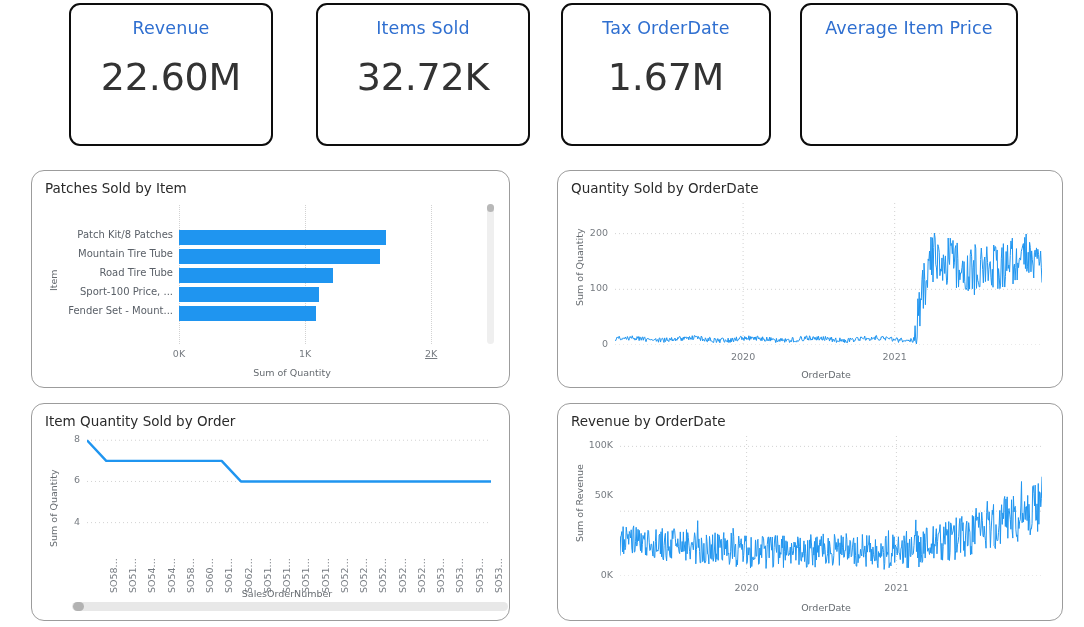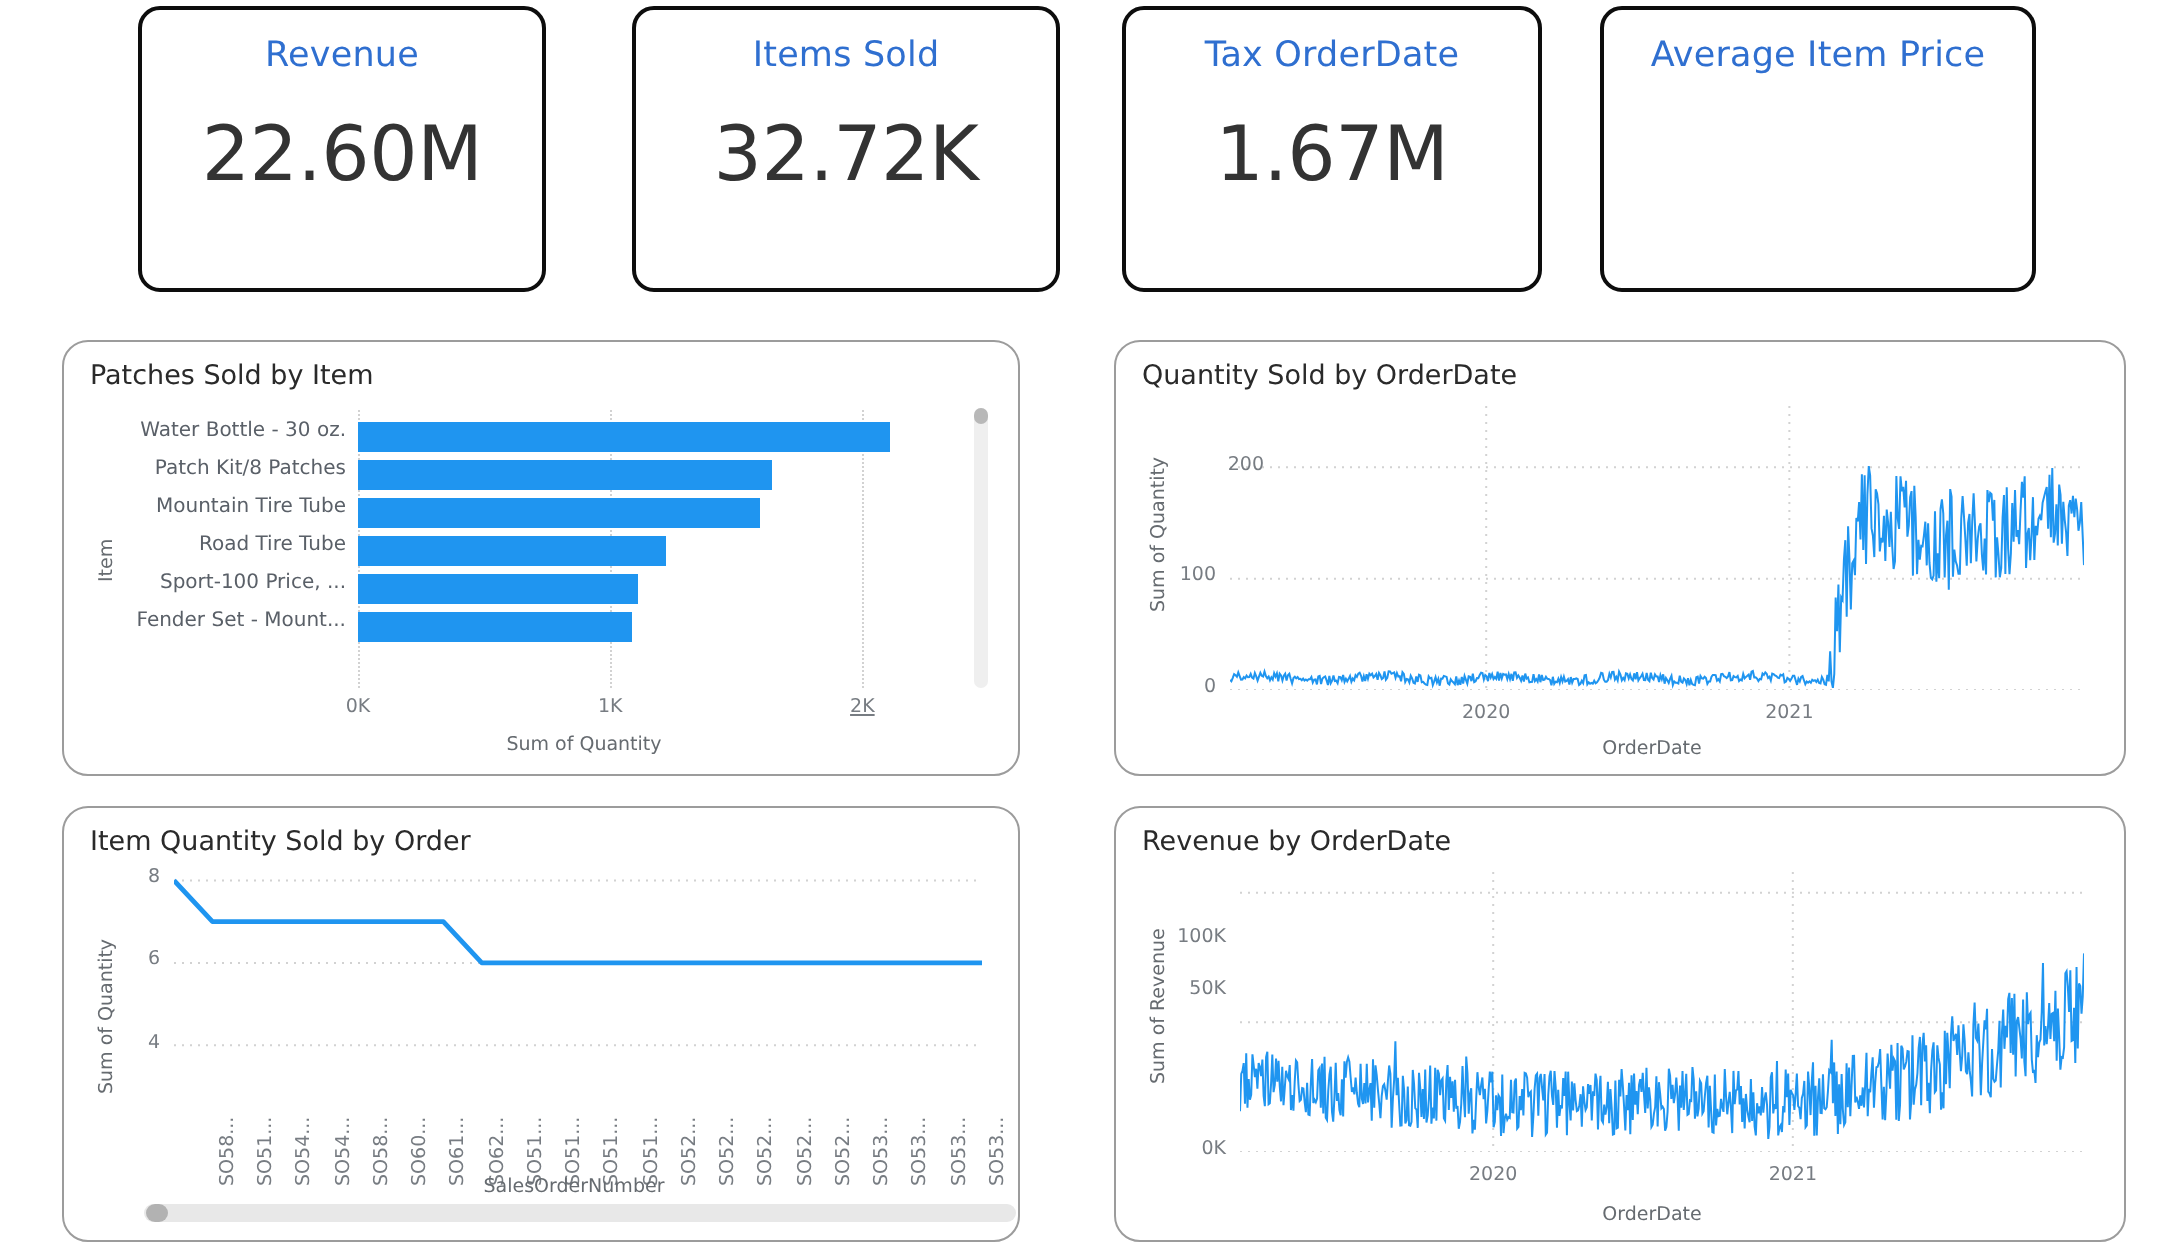--- a/index.html
+++ b/index.html
@@ -133,24 +133,20 @@
 
     <div class="axis-label vert" style="left:16px; top:120px;">Item</div>
 
     <div class="plot" id="barPlot" style="left:147px; top:38px; width:290px; height:133px;">
         <div class="gridline-v" style="left: 0px; top: -4px; height: 139px;"></div>
         <div class="tick" style="left: 0px; top: 139px; transform: translateX(-50%);">0K</div>
         <div class="gridline-v" style="left: 126.087px; top: -4px; height: 139px;"></div>
         <div class="tick" style="left: 126.087px; top: 139px; transform: translateX(-50%);">1K</div>
         <div class="gridline-v" style="left: 252.174px; top: -4px; height: 139px;"></div>
         <div class="tick" style="left: 252.174px; top: 139px; transform: translateX(-50%); text-decoration: underline;">2K</div>
-        <div class="barrow" style="top: 2px; left: 0px; width: 290px;">
-          <div class="barlabel">Water Bottle - 30 oz.</div>
-          <div class="bar" style="width: 266.043px; background: rgb(31, 149, 240);"></div>
-        </div>
         <div class="barrow" style="top: 21px; left: 0px; width: 290px;">
           <div class="barlabel">Patch Kit/8 Patches</div>
           <div class="bar" style="width: 206.783px; background: rgb(31, 149, 240);"></div>
         </div>
         <div class="barrow" style="top: 40px; left: 0px; width: 290px;">
           <div class="barlabel">Mountain Tire Tube</div>
           <div class="bar" style="width: 201.109px; background: rgb(31, 149, 240);"></div>
         </div>
         <div class="barrow" style="top: 59px; left: 0px; width: 290px;">
           <div class="barlabel">Road Tire Tube</div>
@@ -182,21 +178,21 @@
         <svg width="427" height="142">
           <line x1="0" x2="427" y1="142" y2="142" stroke="#d2d2d2" stroke-width="1" stroke-dasharray="1 3"></line>
           <line x1="0" x2="427" y1="86.31372549019608" y2="86.31372549019608" stroke="#d2d2d2" stroke-width="1" stroke-dasharray="1 3"></line>
           <line x1="0" x2="427" y1="30.627450980392155" y2="30.627450980392155" stroke="#d2d2d2" stroke-width="1" stroke-dasharray="1 3"></line>
           <line x1="128.1" x2="128.1" y1="0" y2="142" stroke="#d2d2d2" stroke-width="1" stroke-dasharray="1 3"></line>
           <line x1="279.685" x2="279.685" y1="0" y2="142" stroke="#d2d2d2" stroke-width="1" stroke-dasharray="1 3"></line>
           <path d="M0.00 136.99L0.69 137.64L1.38 135.93L2.07 134.04L2.76 134.57L3.45 135.37L4.14 133.18L4.83 135.02L5.52 136.82L6.21 136.76L6.90 135.54L7.59 136.18L8.28 134.80L8.97 135.64L9.66 135.51L10.35 133.98L11.04 135.81L11.73 136.32L12.42 133.51L13.11 135.17L13.80 137.29L14.49 135.31L15.18 133.44L15.87 134.85L16.56 135.22L17.25 132.79L17.94 135.01L18.63 136.12L19.32 135.23L20.00 137.16L20.69 135.65L21.38 136.81L22.07 133.58L22.76 135.29L23.45 133.62L24.14 137.64L24.83 133.82L25.52 134.67L26.21 137.26L26.90 134.82L27.59 133.82L28.28 137.25L28.97 134.60L29.66 133.90L30.35 136.47L31.04 138.69L31.73 136.07L32.42 135.38L33.11 136.19L33.80 135.52L34.49 136.55L35.18 136.44L35.87 137.09L36.56 136.28L37.25 137.32L37.94 136.79L38.63 137.34L39.32 136.58L40.01 136.61L40.70 135.49L41.39 138.30L42.08 136.82L42.77 136.73L43.46 139.22L44.15 135.21L44.84 134.91L45.53 139.06L46.22 136.27L46.91 135.63L47.60 135.21L48.29 137.18L48.98 139.49L49.67 134.93L50.36 138.62L51.05 137.34L51.74 134.71L52.43 137.53L53.12 137.35L53.81 138.60L54.50 135.44L55.19 135.59L55.88 137.15L56.57 134.52L57.26 137.98L57.95 136.40L58.63 137.67L59.32 136.43L60.01 135.00L60.70 137.88L61.39 136.27L62.08 137.16L62.77 134.57L63.46 135.44L64.15 133.86L64.84 133.37L65.53 134.86L66.22 137.72L66.91 135.04L67.60 137.47L68.29 134.13L68.98 136.45L69.67 133.83L70.36 134.64L71.05 133.84L71.74 135.73L72.43 135.04L73.12 134.02L73.81 136.85L74.50 133.50L75.19 134.64L75.88 136.53L76.57 135.99L77.26 132.69L77.95 136.84L78.64 135.92L79.33 132.66L80.02 132.68L80.71 133.87L81.40 133.53L82.09 133.23L82.78 135.89L83.47 133.54L84.16 135.26L84.85 135.09L85.54 137.63L86.23 133.06L86.92 133.92L87.61 137.99L88.30 136.51L88.99 136.71L89.68 138.25L90.37 134.84L91.06 136.17L91.75 138.42L92.44 138.76L93.13 135.22L93.82 137.95L94.51 134.32L95.20 134.66L95.89 138.08L96.58 137.89L97.26 138.74L97.95 139.34L98.64 139.48L99.33 135.15L100.02 136.18L100.71 135.90L101.40 139.50L102.09 137.68L102.78 135.55L103.47 138.25L104.16 136.43L104.85 139.84L105.54 136.31L106.23 136.35L106.92 135.00L107.61 135.17L108.30 135.45L108.99 138.70L109.68 139.22L110.37 136.68L111.06 137.62L111.75 138.26L112.44 139.11L113.13 135.15L113.82 139.56L114.51 137.30L115.20 139.40L115.89 135.43L116.58 138.76L117.27 134.96L117.96 136.96L118.65 138.85L119.34 135.15L120.03 135.35L120.72 137.54L121.41 133.88L122.10 138.02L122.79 137.62L123.48 136.05L124.17 136.10L124.86 134.50L125.55 133.34L126.24 133.53L126.93 136.76L127.62 134.52L128.31 135.14L129.00 137.55L129.69 133.52L130.38 135.80L131.07 134.08L131.76 136.50L132.45 135.53L133.14 136.45L133.83 132.78L134.52 137.30L135.21 133.44L135.89 136.24L136.58 134.01L137.27 134.34L137.96 134.20L138.65 136.53L139.34 134.01L140.03 136.56L140.72 133.92L141.41 137.41L142.10 133.23L142.79 133.17L143.48 135.92L144.17 134.71L144.86 135.91L145.55 137.43L146.24 134.71L146.93 137.79L147.62 133.79L148.31 136.27L149.00 135.74L149.69 138.13L150.38 137.98L151.07 137.94L151.76 134.07L152.45 137.52L153.14 136.53L153.83 137.82L154.52 134.20L155.21 138.10L155.90 134.51L156.59 137.00L157.28 136.79L157.97 135.41L158.66 136.44L159.35 136.48L160.04 137.01L160.73 139.61L161.42 135.40L162.11 138.94L162.80 137.88L163.49 138.14L164.18 136.38L164.87 138.49L165.56 135.53L166.25 137.75L166.94 135.33L167.63 137.79L168.32 137.48L169.01 136.58L169.70 139.31L170.39 135.55L171.08 138.34L171.77 136.52L172.46 136.47L173.15 136.22L173.84 136.48L174.53 139.44L175.21 138.89L175.90 137.38L176.59 138.60L177.28 134.64L177.97 134.49L178.66 139.18L179.35 138.18L180.04 138.89L180.73 138.50L181.42 138.86L182.11 137.39L182.80 138.62L183.49 138.13L184.18 137.10L184.87 135.76L185.56 133.43L186.25 133.67L186.94 136.86L187.63 137.88L188.32 137.90L189.01 136.98L189.70 133.84L190.39 135.71L191.08 132.98L191.77 132.93L192.46 136.79L193.15 135.48L193.84 137.23L194.53 132.79L195.22 134.26L195.91 137.17L196.60 135.95L197.29 137.02L197.98 133.67L198.67 133.91L199.36 136.22L200.05 134.26L200.74 136.49L201.43 137.19L202.12 133.67L202.81 136.62L203.50 133.11L204.19 137.18L204.88 136.03L205.57 135.15L206.26 133.87L206.95 136.99L207.64 137.05L208.33 133.51L209.02 136.84L209.71 137.55L210.40 133.36L211.09 135.99L211.78 136.75L212.47 134.19L213.16 135.30L213.84 135.30L214.53 138.05L215.22 134.56L215.91 136.67L216.60 134.19L217.29 138.85L217.98 136.01L218.67 137.10L219.36 138.44L220.05 136.41L220.74 134.91L221.43 139.53L222.12 137.72L222.81 138.40L223.50 138.39L224.19 138.75L224.88 134.85L225.57 137.88L226.26 138.35L226.95 136.23L227.64 137.02L228.33 139.05L229.02 136.07L229.71 139.66L230.40 136.98L231.09 139.05L231.78 139.46L232.47 139.65L233.16 135.61L233.85 135.29L234.54 138.73L235.23 134.98L235.92 136.16L236.61 136.29L237.30 135.40L237.99 136.07L238.68 138.93L239.37 137.72L240.06 137.72L240.75 135.38L241.44 134.49L242.13 134.47L242.82 134.57L243.51 137.37L244.20 136.57L244.89 137.75L245.58 134.06L246.27 133.90L246.96 135.06L247.65 135.37L248.34 136.03L249.03 135.21L249.72 133.03L250.41 137.16L251.10 137.07L251.79 135.07L252.47 135.57L253.16 135.71L253.85 135.02L254.54 137.49L255.23 136.80L255.92 137.21L256.61 134.00L257.30 136.19L257.99 135.45L258.68 134.91L259.37 134.30L260.06 136.87L260.75 132.87L261.44 132.49L262.13 135.73L262.82 135.69L263.51 136.31L264.20 137.52L264.89 136.46L265.58 136.67L266.27 133.78L266.96 134.45L267.65 133.18L268.34 133.90L269.03 135.99L269.72 135.33L270.41 137.24L271.10 133.82L271.79 134.07L272.48 134.66L273.17 134.99L273.86 135.86L274.55 136.01L275.24 134.35L275.93 134.77L276.62 134.16L277.31 138.23L278.00 137.82L278.69 135.92L279.38 136.44L280.07 137.46L280.76 136.32L281.45 134.85L282.14 134.86L282.83 137.09L283.52 139.45L284.21 136.34L284.90 137.70L285.59 135.45L286.28 135.05L286.97 137.10L287.66 139.13L288.35 137.77L289.04 138.31L289.73 137.67L290.42 138.35L291.11 136.91L291.79 137.44L292.48 137.08L293.17 138.01L293.86 136.86L294.55 138.47L295.24 138.69L295.93 135.46L296.62 136.82L297.31 139.07L298.00 139.36L298.69 134.46L299.38 137.67L300.07 122.70L300.76 137.81L301.45 140.92L302.14 133.98L302.83 95.76L303.52 112.64L304.21 89.26L304.90 123.08L305.59 95.70L306.28 97.02L306.97 76.63L307.66 67.08L308.35 105.41L309.04 60.16L309.73 76.46L310.42 101.72L311.11 78.60L311.80 77.34L312.49 84.56L313.18 55.96L313.87 57.73L314.56 48.00L315.25 66.73L315.94 34.17L316.63 72.01L317.32 34.68L318.01 78.99L318.70 44.32L319.39 30.07L320.08 34.76L320.77 61.20L321.46 64.91L322.15 75.55L322.84 41.68L323.53 43.75L324.22 49.22L324.91 72.68L325.60 65.92L326.29 68.19L326.98 54.94L327.67 77.50L328.36 51.75L329.05 58.27L329.74 70.51L330.42 52.90L331.11 70.11L331.80 81.52L332.49 77.65L333.18 35.04L333.87 56.31L334.56 61.48L335.25 35.13L335.94 42.62L336.63 40.46L337.32 50.74L338.01 37.42L338.70 65.36L339.39 59.82L340.08 45.56L340.77 42.57L341.46 84.82L342.15 39.94L342.84 55.48L343.53 84.07L344.22 66.95L344.91 76.80L345.60 69.90L346.29 70.11L346.98 64.55L347.67 57.85L348.36 79.70L349.05 58.59L349.74 78.34L350.43 85.87L351.12 86.64L351.81 84.76L352.50 52.69L353.19 87.87L353.88 73.64L354.57 86.11L355.26 51.51L355.95 46.67L356.64 53.82L357.33 85.75L358.02 64.57L358.71 57.33L359.40 91.83L360.09 41.53L360.78 45.27L361.47 85.37L362.16 71.78L362.85 77.67L363.54 79.74L364.23 83.84L364.92 83.84L365.61 56.50L366.30 45.03L366.99 55.24L367.68 66.42L368.37 79.83L369.05 58.40L369.74 54.01L370.43 78.59L371.12 57.72L371.81 43.66L372.50 59.44L373.19 77.69L373.88 66.31L374.57 60.41L375.26 58.63L375.95 74.30L376.64 82.21L377.33 66.26L378.02 84.26L378.71 42.02L379.40 48.07L380.09 43.43L380.78 44.09L381.47 57.40L382.16 46.96L382.85 85.69L383.54 65.63L384.23 74.11L384.92 85.63L385.61 81.04L386.30 55.73L386.99 44.55L387.68 84.01L388.37 40.65L389.06 71.17L389.75 84.06L390.44 73.67L391.13 48.51L391.82 67.83L392.51 41.99L393.20 65.39L393.89 62.02L394.58 69.07L395.27 52.53L395.96 37.96L396.65 45.86L397.34 35.10L398.03 80.96L398.72 63.87L399.41 61.04L400.10 77.10L400.79 64.41L401.48 45.58L402.17 77.00L402.86 59.93L403.55 64.64L404.24 56.41L404.93 54.87L405.62 57.11L406.31 48.35L407.00 45.66L407.68 42.94L408.37 40.56L409.06 61.37L409.75 34.39L410.44 65.59L411.13 30.98L411.82 68.36L412.51 63.85L413.20 49.20L413.89 69.72L414.58 39.27L415.27 44.39L415.96 68.84L416.65 47.90L417.34 56.75L418.03 62.95L418.72 74.97L419.41 49.77L420.10 47.10L420.79 53.77L421.48 44.91L422.17 55.65L422.86 46.26L423.55 51.54L424.24 62.38L424.93 58.33L425.62 48.02L426.31 64.19L427.00 79.55" fill="none" stroke="#1f95f0" stroke-width="1"></path>
         </svg>
         <div class="tick" style="right: 434px; top: 135px;">0</div>
         <div class="tick" style="right: 434px; top: 79.3137px;">100</div>
-        <div class="tick" style="right: 410px; top: 23.6275px;">200</div>
+        <div class="tick" style="right: 434px; top: 23.6275px;">200</div>
         <div class="tick" style="left: 128.1px; top: 148px; transform: translateX(-50%);">2020</div>
         <div class="tick" style="left: 279.685px; top: 148px; transform: translateX(-50%);">2021</div>
       </div>
 
     <div class="axis-label" style="left:268px; top:198px; transform:translateX(-50%);">OrderDate</div>
   </div>
 
   <div class="panel" style="left:31px; top:403px; width:479px; height:218px;">
     <div class="panel-title">Item Quantity Sold by Order</div>
 
@@ -251,21 +247,21 @@
         <svg width="422" height="140">
           <line x1="0" x2="422" y1="140" y2="140" stroke="#d2d2d2" stroke-width="1" stroke-dasharray="1 3"></line>
           <line x1="0" x2="422" y1="75.18518518518519" y2="75.18518518518519" stroke="#d2d2d2" stroke-width="1" stroke-dasharray="1 3"></line>
           <line x1="0" x2="422" y1="10.370370370370381" y2="10.370370370370381" stroke="#d2d2d2" stroke-width="1" stroke-dasharray="1 3"></line>
           <line x1="126.6" x2="126.6" y1="0" y2="140" stroke="#d2d2d2" stroke-width="1" stroke-dasharray="1 3"></line>
           <line x1="276.41" x2="276.41" y1="0" y2="140" stroke="#d2d2d2" stroke-width="1" stroke-dasharray="1 3"></line>
           <path d="M0.00 119.65L0.62 100.99L1.24 99.40L1.86 95.56L2.49 115.86L3.11 90.63L3.73 117.91L4.35 103.47L4.97 113.87L5.59 111.49L6.22 91.14L6.84 96.64L7.46 102.56L8.08 98.35L8.70 108.33L9.32 95.47L9.94 97.40L10.57 102.01L11.19 93.80L11.81 111.94L12.43 117.07L13.05 92.52L13.67 89.88L14.29 116.13L14.92 115.61L15.54 105.82L16.16 91.29L16.78 110.08L17.40 106.47L18.02 93.30L18.65 104.82L19.27 94.36L19.89 107.34L20.51 114.72L21.13 97.39L21.75 116.64L22.37 108.27L23.00 99.38L23.62 102.09L24.24 103.44L24.86 96.57L25.48 119.03L26.10 111.49L26.72 119.38L27.35 105.01L27.97 94.27L28.59 95.21L29.21 106.19L29.83 114.50L30.45 113.88L31.08 108.06L31.70 108.28L32.32 114.91L32.94 120.05L33.56 105.43L34.18 121.32L34.80 121.57L35.43 105.58L36.05 93.53L36.67 115.54L37.29 113.87L37.91 115.12L38.53 113.30L39.15 99.18L39.78 98.11L40.40 117.92L41.02 95.76L41.64 120.79L42.26 92.40L42.88 122.81L43.51 123.96L44.13 109.27L44.75 101.13L45.37 97.36L45.99 119.80L46.61 124.83L47.23 112.44L47.86 95.43L48.48 114.45L49.10 110.55L49.72 119.04L50.34 121.59L50.96 103.66L51.58 122.24L52.21 94.65L52.83 102.81L53.45 94.86L54.07 92.65L54.69 94.80L55.31 102.52L55.94 109.98L56.56 107.69L57.18 111.16L57.80 102.74L58.42 110.36L59.04 115.87L59.66 117.58L60.29 95.93L60.91 113.30L61.53 116.00L62.15 105.49L62.77 115.75L63.39 95.91L64.01 115.26L64.64 108.94L65.26 105.56L65.88 124.33L66.50 93.58L67.12 117.85L67.74 96.65L68.37 101.65L68.99 109.18L69.61 115.61L70.23 123.12L70.85 112.02L71.47 107.03L72.09 106.15L72.72 109.37L73.34 113.82L73.96 104.49L74.58 96.74L75.20 100.95L75.82 127.83L76.44 113.51L77.07 103.97L77.69 84.68L78.31 111.63L78.93 102.91L79.55 115.56L80.17 126.81L80.80 126.67L81.42 101.86L82.04 108.92L82.66 125.68L83.28 124.18L83.90 107.30L84.52 126.69L85.15 126.89L85.77 124.92L86.39 98.95L87.01 105.79L87.63 118.06L88.25 118.80L88.87 127.97L89.50 100.36L90.12 108.05L90.74 122.46L91.36 108.58L91.98 123.45L92.60 98.74L93.23 125.28L93.85 121.65L94.47 113.01L95.09 96.75L95.71 125.86L96.33 117.80L96.95 123.21L97.58 97.91L98.20 124.32L98.82 98.85L99.44 100.85L100.06 111.63L100.68 104.12L101.30 103.20L101.93 123.07L102.55 124.27L103.17 104.32L103.79 96.53L104.41 118.93L105.03 102.45L105.66 112.97L106.28 104.70L106.90 119.81L107.52 103.91L108.14 118.31L108.76 117.00L109.38 128.41L110.01 124.92L110.63 115.85L111.25 96.98L111.87 112.16L112.49 122.63L113.11 92.23L113.73 100.50L114.36 120.81L114.98 111.09L115.60 108.11L116.22 130.68L116.84 123.94L117.46 128.83L118.09 113.52L118.71 100.09L119.33 107.51L119.95 111.60L120.57 106.55L121.19 102.76L121.81 113.54L122.44 108.45L123.06 125.70L123.68 119.41L124.30 109.20L124.92 99.77L125.54 105.18L126.16 99.85L126.79 127.62L127.41 124.89L128.03 111.63L128.65 119.03L129.27 111.66L129.89 112.74L130.52 132.04L131.14 101.27L131.76 130.55L132.38 123.21L133.00 120.86L133.62 123.85L134.24 122.60L134.87 123.00L135.49 103.91L136.11 120.12L136.73 120.23L137.35 104.87L137.97 103.27L138.59 128.33L139.22 127.47L139.84 112.05L140.46 119.08L141.08 108.52L141.70 121.77L142.32 100.44L142.95 100.73L143.57 102.83L144.19 112.60L144.81 110.50L145.43 109.80L146.05 132.45L146.67 122.21L147.30 108.42L147.92 101.70L148.54 100.85L149.16 121.88L149.78 102.92L150.40 100.98L151.03 107.93L151.65 114.20L152.27 100.99L152.89 131.30L153.51 130.39L154.13 111.52L154.75 102.10L155.38 99.38L156.00 111.92L156.62 116.44L157.24 99.58L157.86 107.80L158.48 127.92L159.10 108.95L159.73 121.95L160.35 116.59L160.97 118.22L161.59 103.00L162.21 112.01L162.83 99.81L163.46 131.58L164.08 99.83L164.70 115.54L165.32 124.23L165.94 104.73L166.56 119.24L167.18 105.61L167.81 114.13L168.43 119.57L169.05 119.19L169.67 116.58L170.29 111.11L170.91 127.39L171.53 107.14L172.16 114.68L172.78 118.97L173.40 117.60L174.02 106.01L174.64 110.97L175.26 106.47L175.89 124.26L176.51 109.63L177.13 112.00L177.75 100.81L178.37 104.07L178.99 128.70L179.61 110.53L180.24 101.94L180.86 124.09L181.48 125.23L182.10 116.28L182.72 121.25L183.34 117.53L183.96 104.86L184.59 125.58L185.21 108.52L185.83 117.81L186.45 131.26L187.07 131.04L187.69 104.32L188.32 128.15L188.94 127.82L189.56 103.87L190.18 112.25L190.80 98.56L191.42 106.94L192.04 117.25L192.67 129.18L193.29 111.46L193.91 119.08L194.53 105.41L195.15 131.17L195.77 101.69L196.39 124.03L197.02 100.75L197.64 116.36L198.26 109.47L198.88 121.09L199.50 106.61L200.12 103.60L200.75 110.01L201.37 100.36L201.99 111.17L202.61 120.50L203.23 97.92L203.85 118.21L204.47 107.64L205.10 113.59L205.72 127.47L206.34 126.32L206.96 120.83L207.58 117.59L208.20 102.13L208.82 127.27L209.45 105.11L210.07 110.74L210.69 118.11L211.31 117.30L211.93 118.47L212.55 129.30L213.18 127.53L213.80 119.67L214.42 98.33L215.04 101.86L215.66 113.47L216.28 106.46L216.90 115.58L217.53 111.28L218.15 102.77L218.77 111.92L219.39 129.39L220.01 106.80L220.63 117.81L221.25 99.46L221.88 119.02L222.50 111.20L223.12 100.87L223.74 121.41L224.36 120.93L224.98 114.13L225.61 114.42L226.23 97.54L226.85 103.60L227.47 123.35L228.09 109.64L228.71 122.21L229.33 118.38L229.96 104.39L230.58 105.64L231.20 120.75L231.82 119.55L232.44 111.86L233.06 105.41L233.68 101.88L234.31 127.79L234.93 106.92L235.55 119.20L236.17 130.00L236.79 130.30L237.41 101.24L238.04 126.75L238.66 118.42L239.28 122.11L239.90 121.92L240.52 113.39L241.14 117.62L241.76 119.93L242.39 98.46L243.01 112.27L243.63 121.15L244.25 114.96L244.87 109.95L245.49 118.25L246.11 130.55L246.74 99.45L247.36 116.13L247.98 109.15L248.60 108.74L249.22 99.51L249.84 116.17L250.47 107.03L251.09 124.99L251.71 113.18L252.33 128.25L252.95 110.97L253.57 118.68L254.19 122.24L254.82 125.09L255.44 103.52L256.06 124.47L256.68 110.11L257.30 127.25L257.92 131.71L258.54 115.59L259.17 120.72L259.79 117.16L260.41 121.67L261.03 107.48L261.65 120.39L262.27 113.51L262.90 110.23L263.52 116.49L264.14 133.45L264.76 127.32L265.38 102.68L266.00 100.12L266.62 120.72L267.25 116.12L267.87 118.51L268.49 94.57L269.11 131.73L269.73 127.62L270.35 126.58L270.97 129.99L271.60 117.05L272.22 120.19L272.84 98.76L273.46 112.60L274.08 100.77L274.70 126.46L275.33 108.95L275.95 110.44L276.57 111.60L277.19 119.00L277.81 111.22L278.43 100.78L279.05 116.99L279.68 117.92L280.30 123.61L280.92 113.01L281.54 110.89L282.16 104.47L282.78 127.63L283.41 126.71L284.03 99.79L284.65 107.90L285.27 121.54L285.89 104.78L286.51 95.18L287.13 131.82L287.76 106.89L288.38 131.75L289.00 112.76L289.62 103.18L290.24 120.42L290.86 120.55L291.48 101.14L292.11 118.14L292.73 118.60L293.35 117.62L293.97 109.54L294.59 99.11L295.21 99.94L295.84 83.90L296.46 115.60L297.08 95.20L297.70 121.96L298.32 99.72L298.94 130.99L299.56 106.16L300.19 126.15L300.81 101.07L301.43 118.87L302.05 126.49L302.67 125.16L303.29 95.64L303.91 117.59L304.54 97.80L305.16 122.05L305.78 106.84L306.40 91.98L307.02 91.94L307.64 115.27L308.27 112.34L308.89 114.80L309.51 118.47L310.13 111.64L310.75 116.89L311.37 107.72L311.99 117.70L312.62 106.04L313.24 90.36L313.86 122.16L314.48 108.40L315.10 110.15L315.72 100.29L316.34 92.69L316.97 117.84L317.59 105.62L318.21 97.61L318.83 97.36L319.45 95.03L320.07 88.55L320.70 106.93L321.32 123.67L321.94 107.38L322.56 124.16L323.18 110.40L323.80 90.81L324.42 99.92L325.05 108.30L325.67 86.36L326.29 99.30L326.91 93.30L327.53 94.61L328.15 123.84L328.77 85.57L329.40 124.51L330.02 116.40L330.64 86.88L331.26 88.29L331.88 98.74L332.50 97.19L333.13 94.95L333.75 89.54L334.37 89.72L334.99 123.75L335.61 114.75L336.23 81.69L336.85 116.38L337.48 108.73L338.10 106.39L338.72 100.60L339.34 87.90L339.96 82.45L340.58 116.58L341.20 86.46L341.83 80.38L342.45 94.71L343.07 86.61L343.69 114.46L344.31 105.35L344.93 120.56L345.56 99.05L346.18 89.18L346.80 85.17L347.42 110.13L348.04 109.25L348.66 86.67L349.28 92.97L349.91 96.13L350.53 118.82L351.15 110.19L351.77 118.16L352.39 79.40L353.01 106.07L353.63 80.38L354.26 91.04L354.88 108.09L355.50 81.18L356.12 72.20L356.74 84.44L357.36 82.46L357.99 80.88L358.61 91.43L359.23 76.69L359.85 89.84L360.47 99.62L361.09 92.09L361.71 76.20L362.34 84.38L362.96 99.72L363.58 101.06L364.20 90.17L364.82 99.21L365.44 104.47L366.06 112.24L366.69 76.48L367.31 65.23L367.93 82.92L368.55 84.19L369.17 75.79L369.79 89.21L370.42 111.65L371.04 95.88L371.66 84.96L372.28 74.18L372.90 78.63L373.52 68.41L374.14 109.78L374.77 110.67L375.39 112.63L376.01 88.53L376.63 103.39L377.25 104.88L377.87 104.24L378.49 96.43L379.12 89.21L379.74 74.41L380.36 107.71L380.98 80.22L381.60 68.73L382.22 88.42L382.85 76.94L383.47 82.70L384.09 63.56L384.71 60.41L385.33 90.52L385.95 63.01L386.57 91.37L387.20 60.83L387.82 102.25L388.44 74.51L389.06 72.51L389.68 78.07L390.30 83.50L390.92 93.26L391.55 63.75L392.17 94.75L392.79 102.09L393.41 60.15L394.03 76.01L394.65 71.40L395.28 70.33L395.90 93.80L396.52 100.48L397.14 98.89L397.76 105.50L398.38 81.59L399.00 92.52L399.63 85.28L400.25 83.81L400.87 69.99L401.49 45.52L402.11 86.76L402.73 77.04L403.35 86.07L403.98 77.84L404.60 65.50L405.22 83.53L405.84 70.93L406.46 70.50L407.08 84.65L407.71 59.44L408.33 94.33L408.95 68.22L409.57 82.08L410.19 98.85L410.81 92.53L411.43 92.88L412.06 87.60L412.68 50.67L413.30 49.61L413.92 57.35L414.54 69.94L415.16 49.14L415.78 84.49L416.41 84.06L417.03 67.88L417.65 95.53L418.27 47.50L418.89 88.27L419.51 55.74L420.14 57.03L420.76 70.81L421.38 62.28L422.00 40.70" fill="none" stroke="#1f95f0" stroke-width="1"></path>
         </svg>
         <div class="tick" style="right: 429px; top: 133px;">0K</div>
         <div class="tick" style="right: 429px; top: 53px;">50K</div>
-        <div class="tick" style="right: 429px; top: 3.37037px; margin-top: 24px;">100K</div>
+        <div class="tick" style="right: 429px; top: 3.37037px;">100K</div>
         <div class="tick" style="left: 126.6px; top: 146px; transform: translateX(-50%);">2020</div>
         <div class="tick" style="left: 276.41px; top: 146px; transform: translateX(-50%);">2021</div>
       </div>
 
     <div class="axis-label" style="left:268px; top:198px; transform:translateX(-50%);">OrderDate</div>
   </div>
 
 </div>
 
 </body></html>

